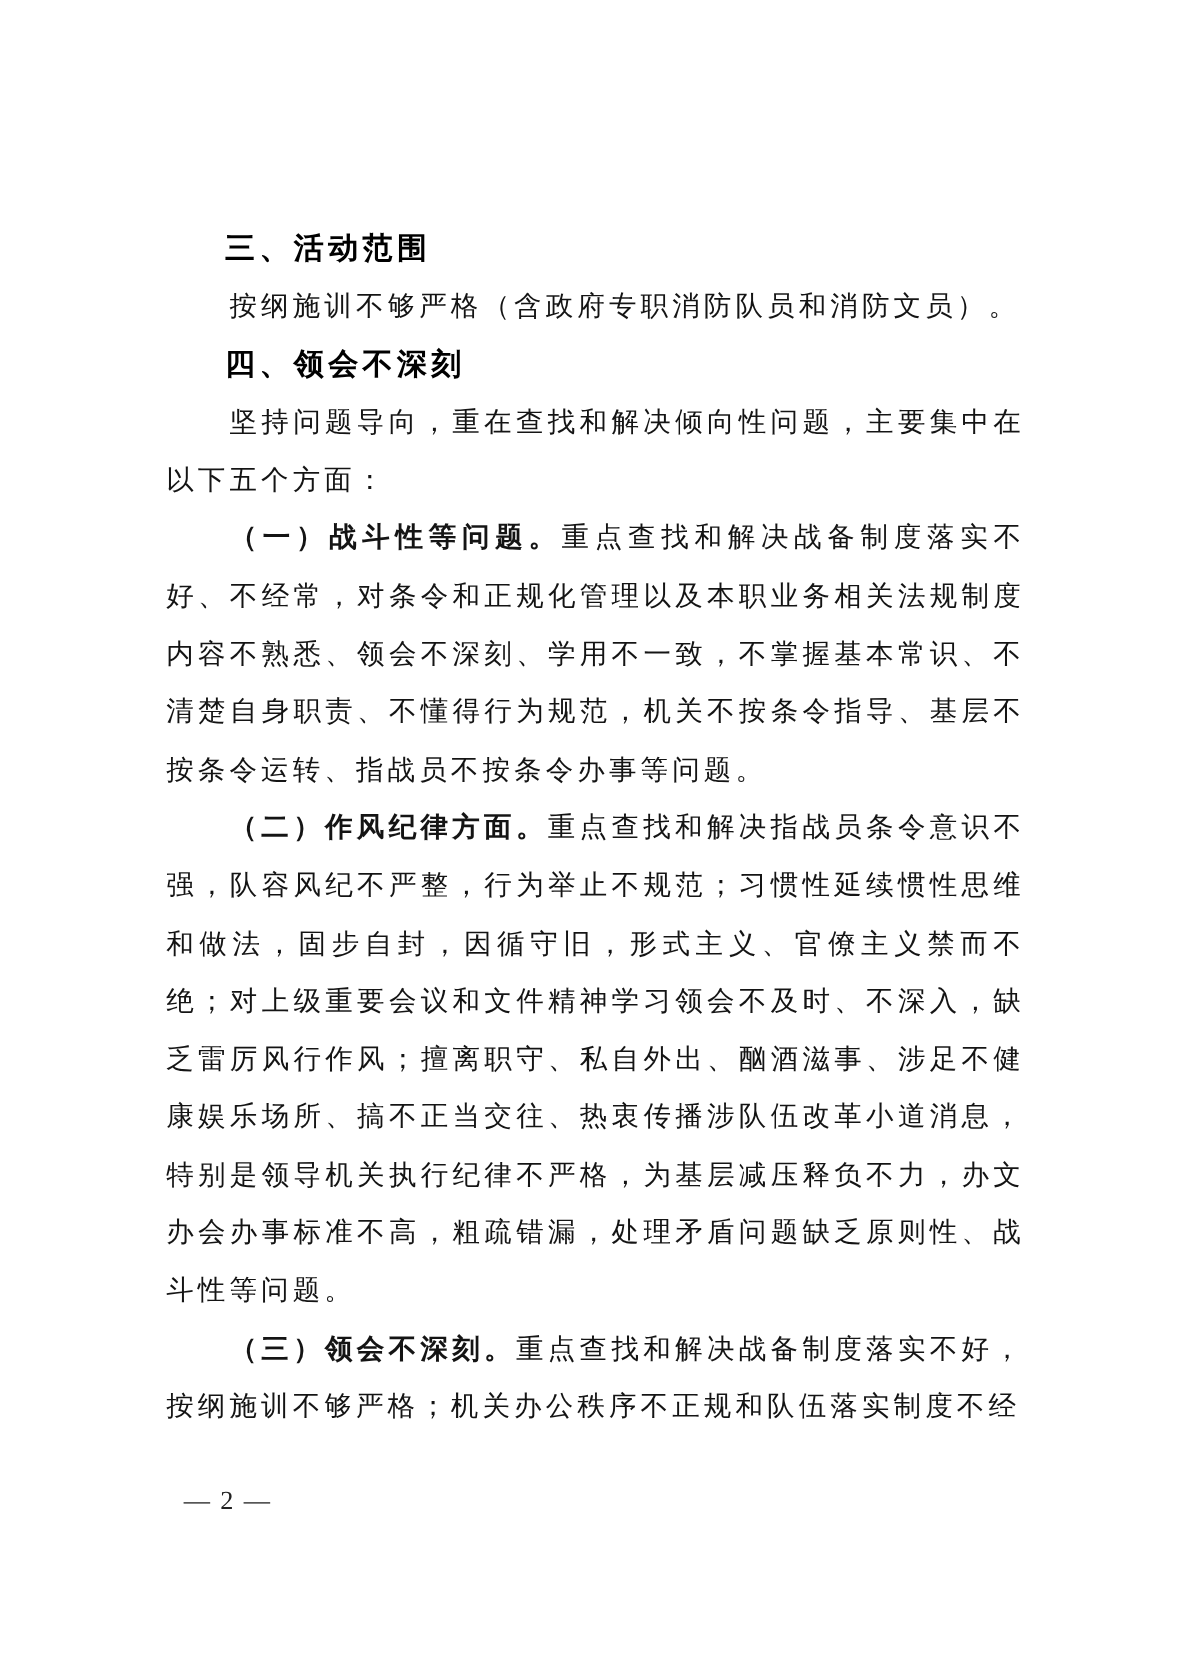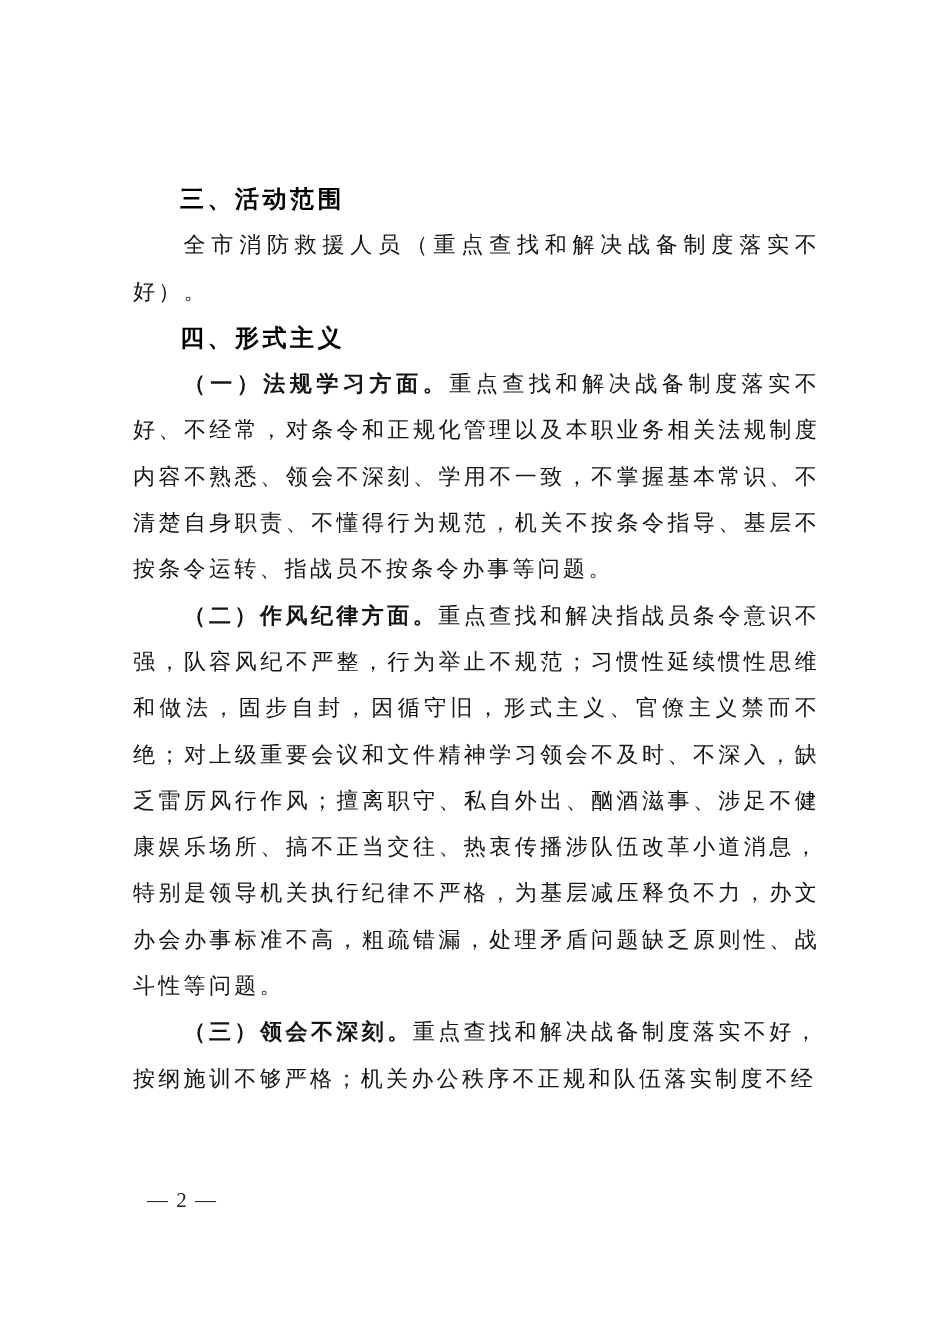--- a/index.html
+++ b/index.html
@@ -56,20 +56,21 @@
     color: #222222;
   }
 </style>
 </head>
 <body>
 
 <div class="page">
   <div class="content">
 
   <p class="block heading">三、活动范围</p>
-      <p class="block">全市消防救援人员（重点查找和解决战备制度落实不好）。</p>
-      <p class="block heading">四、形式主义</p>
-      <p class="block"><span class="lead">（一）法规学习方面。</span><span>重点查找和解决战备制度落实不好、不经常，对条令和正规化管理以及本职业务相关法规制度内容不熟悉、领会不深刻、学用不一致，不掌握基本常识、不清楚自身职责、不懂得行为规范，机关不按条令指导、基层不按条令运转、指战员不按条令办事等问题。</span></p>
+      <p class="block">按纲施训不够严格（含政府专职消防队员和消防文员）。</p>
+      <p class="block heading">四、领会不深刻</p>
+      <p class="block">坚持问题导向，重在查找和解决倾向性问题，主要集中在以下五个方面：</p>
+      <p class="block"><span class="lead">（一）战斗性等问题。</span><span>重点查找和解决战备制度落实不好、不经常，对条令和正规化管理以及本职业务相关法规制度内容不熟悉、领会不深刻、学用不一致，不掌握基本常识、不清楚自身职责、不懂得行为规范，机关不按条令指导、基层不按条令运转、指战员不按条令办事等问题。</span></p>
       <p class="block"><span class="lead">（二）作风纪律方面。</span><span>重点查找和解决指战员条令意识不强，队容风纪不严整，行为举止不规范；习惯性延续惯性思维和做法，固步自封，因循守旧，形式主义、官僚主义禁而不绝；对上级重要会议和文件精神学习领会不及时、不深入，缺乏雷厉风行作风；擅离职守、私自外出、酗酒滋事、涉足不健康娱乐场所、搞不正当交往、热衷传播涉队伍改革小道消息，特别是领导机关执行纪律不严格，为基层减压释负不力，办文办会办事标准不高，粗疏错漏，处理矛盾问题缺乏原则性、战斗性等问题。</span></p>
       <p class="block"><span class="lead">（三）领会不深刻。</span><span>重点查找和解决战备制度落实不好，按纲施训不够严格；机关办公秩序不正规和队伍落实制度不经</span></p>
     </div>
   <div class="footer-pagenum">— 2 —</div>
 </div>
 
 </body></html>

